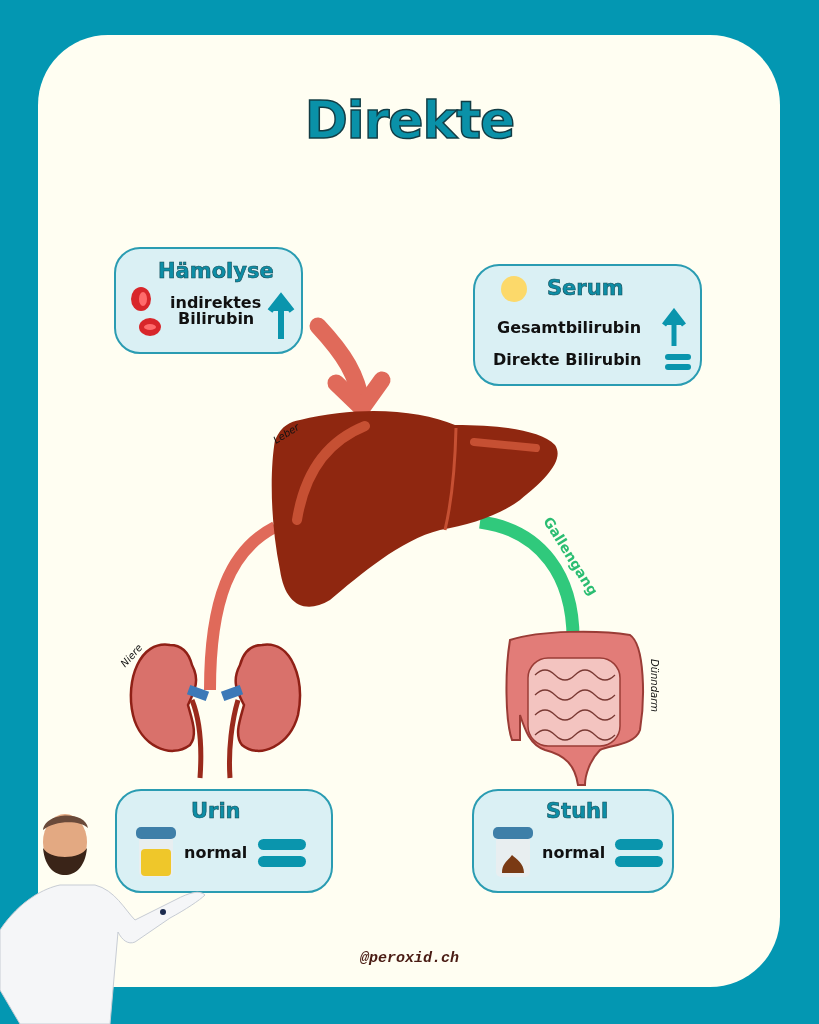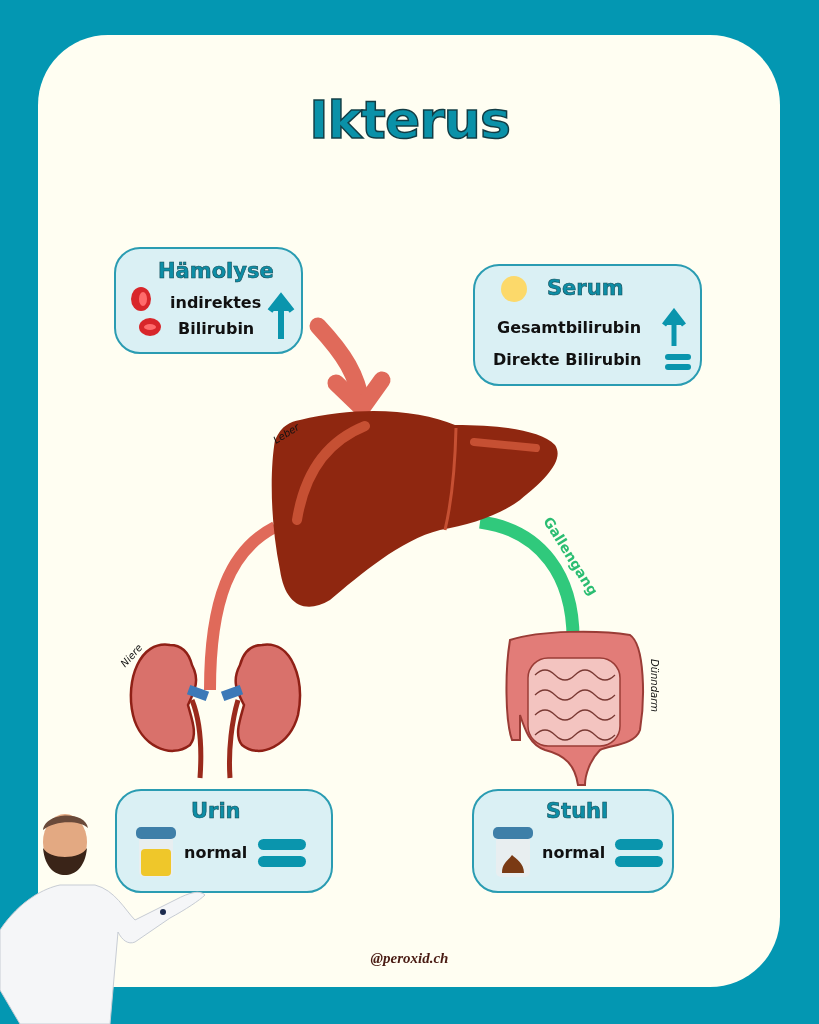--- a/index.html
+++ b/index.html
@@ -6,29 +6,29 @@
   body { width:819px; height:1024px; background:#0397b2; position:relative; overflow:hidden; font-family:"Liberation Sans", sans-serif; }
   .card { position:absolute; left:38px; top:35px; width:742px; height:952px; background:#fffef2; border-radius:70px; }
   .title { position:absolute; left:0; top:88px; width:819px; text-align:center; font-family:"DejaVu Sans", sans-serif; font-weight:bold; font-size:52px; line-height:64px; color:#0a91a8; -webkit-text-stroke:1.5px #123c44; letter-spacing:-1px; }
   .box { position:absolute; background:#daf0f4; border:2px solid #2a9cb2; border-radius:26px; box-sizing:border-box; }
   .box-title { position:absolute; font-family:"DejaVu Sans", sans-serif; font-weight:bold; color:#0d8ea6; -webkit-text-stroke:0.6px #124a55; font-size:21px; }
   .txt { position:absolute; font-family:"DejaVu Sans", sans-serif; font-weight:bold; color:#111; font-size:16px; white-space:nowrap; }
   .eq { position:absolute; width:48px; }
   .eq div { height:11px; background:#0a95ad; border-radius:6px; margin-bottom:6px; }
   .label { position:absolute; font-family:"DejaVu Sans", sans-serif; font-size:10px; font-style:italic; color:#111; white-space:nowrap; }
   svg { position:absolute; left:0; top:0; }
-  .handle { position:absolute; left:0; top:950px; width:819px; text-align:center; font-family:Liberation Serif, serif; font-weight:bold; font-style:italic; font-size:15px; color:#4a1c14; }
+  .handle { position:absolute; left:0; top:950px; width:819px; text-align:center; font-family:Liberation Mono, monospace; font-weight:bold; font-style:italic; font-size:15px; color:#4a1c14; }
 </style>
 </head>
 <body>
 
 <div class="card"></div>
 
 <div class="title">
-  <div>Ikterus</div>
+  <div>Direkte</div>
 </div>
 
 <svg width="819" height="1024">
 
   <path d="M318,326 C345,355 357,375 362,405" stroke="#e06a5a" stroke-width="17" fill="none" stroke-linecap="round"></path>
   <path d="M336,383 L362,408 L382,380" stroke="#e06a5a" stroke-width="17" fill="none" stroke-linecap="round" stroke-linejoin="round"></path>
 
   <path d="M275,527 C230,550 210,600 210,690" stroke="#e06a5a" stroke-width="12" fill="none"></path>
 
   <path d="M480,522 C540,530 575,575 573,645" stroke="#30c97c" stroke-width="13" fill="none"></path>
@@ -63,21 +63,21 @@
 
 <div class="box" style="left:114px; top:247px; width:189px; height:107px;">
   <div class="box-title" style="left:42px; top:10px;">Hämolyse</div>
   <svg width="40" height="60" style="left:8px; top:36px;">
     <ellipse cx="17" cy="14" rx="10" ry="12" fill="#d8262a"></ellipse>
       <ellipse cx="19" cy="14" rx="4" ry="7" fill="#ff6b6b"></ellipse>
     <ellipse cx="26" cy="42" rx="11" ry="9" fill="#d8262a"></ellipse>
       <ellipse cx="26" cy="42" rx="6" ry="3" fill="#ff6b6b"></ellipse>
   </svg>
   <div class="txt" style="left:54px; top:44px;text-align:right;">indirektes</div>
-  <div class="txt" style="left:62px; top:70px;">Bilirubin</div>
+  <div class="txt" style="left:62px; top:60px;">Bilirubin</div>
   <svg width="30" height="50" style="left:150px; top:42px;">
     <path d="M15,48 L15,10 M4,20 L15,6 L26,20" stroke="#0a95ad" stroke-width="6" fill="#0a95ad" stroke-linejoin="miter"></path>
   </svg>
 </div>
 
 <div class="box" style="left:473px; top:264px; width:229px; height:122px;">
   <div style="position:absolute; left:26px; top:10px; width:26px; height:26px; border-radius:50%; background:#fcd96a;"></div>
   <div class="box-title" style="left:72px; top:10px;">Serum</div>
   <div class="txt" style="left:22px; top:52px;">Gesamtbilirubin</div>
   <svg width="26" height="40" style="left:186px; top:42px;">

